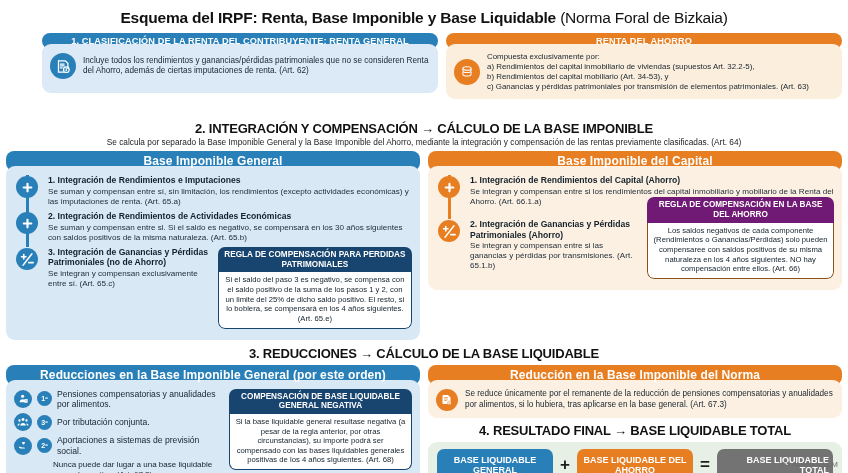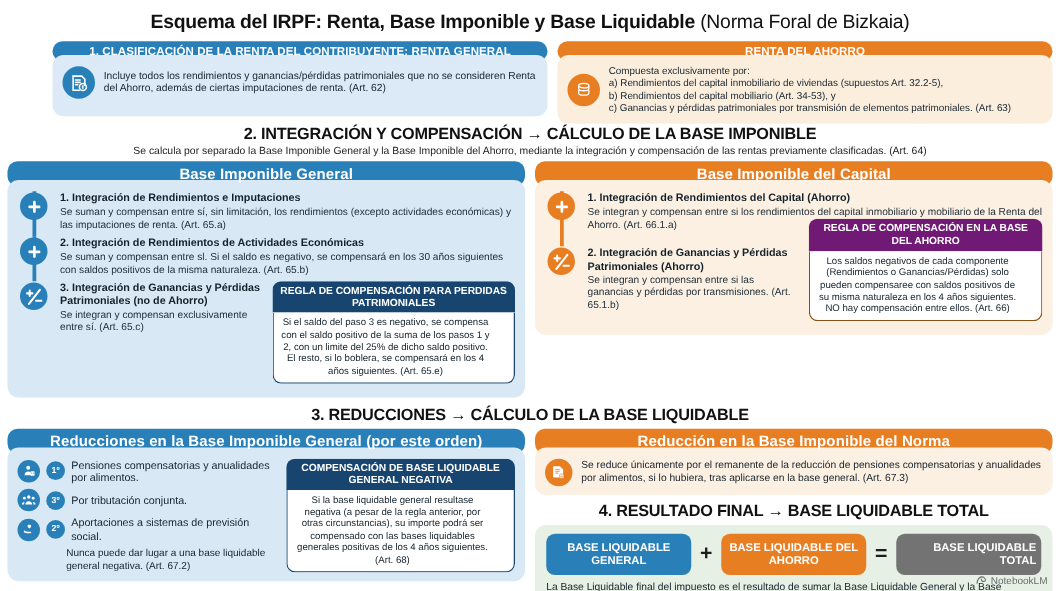--- a/index.html
+++ b/index.html
@@ -20,21 +20,21 @@
     color:#111;
     padding-top:9px;
     letter-spacing:-0.2px;
     white-space:nowrap;
   }
   .main-title .sub { font-weight:normal; }
 
   
   .sec-title {
     text-align:center; font-weight:bold; font-size:13px; color:#111;
-    margin-top:0; letter-spacing:-0.2px; white-space:nowrap;
+    margin-top:22px; letter-spacing:-0.2px; white-space:nowrap;
   }
   .sec-sub {
     text-align:center; font-size:8.3px; color:#222; margin-top:1px;
     white-space:nowrap;
   }
 
   
   .row { display:flex; gap:8px; align-items:flex-start; }
   .col { flex:1 1 0; min-width:0; }
 
@@ -87,21 +87,21 @@
   
   .callout { border-radius:7px; overflow:hidden; }
   .callout .ch {
     color:#fff; font-weight:bold; font-size:8.2px; text-align:center;
     padding:3px 5px; line-height:1.18;
   }
   .callout.navy .ch { background:#17456f; }
   .callout.brown .ch { background:#701a75; }
   .callout .cb {
     background:#fff; font-size:7.7px; text-align:center; color:#14212b;
-    padding:3px 18px 4px 5px; line-height:1.25;
+    padding:3px 5px 4px 5px; line-height:1.25;
   }
   .callout.navy .cb { border:1.5px solid #17456f; border-top:none;
       border-radius:0 0 7px 7px; }
   .callout.brown .cb { border:1.5px solid #8a5117; border-top:none;
       border-radius:0 0 7px 7px; }
 
   
   .red-item { display:flex; gap:5px; align-items:center; margin-bottom:4px; }
   .red-item .t { font-size:8.6px; color:#16242e; line-height:1.2; }
 

